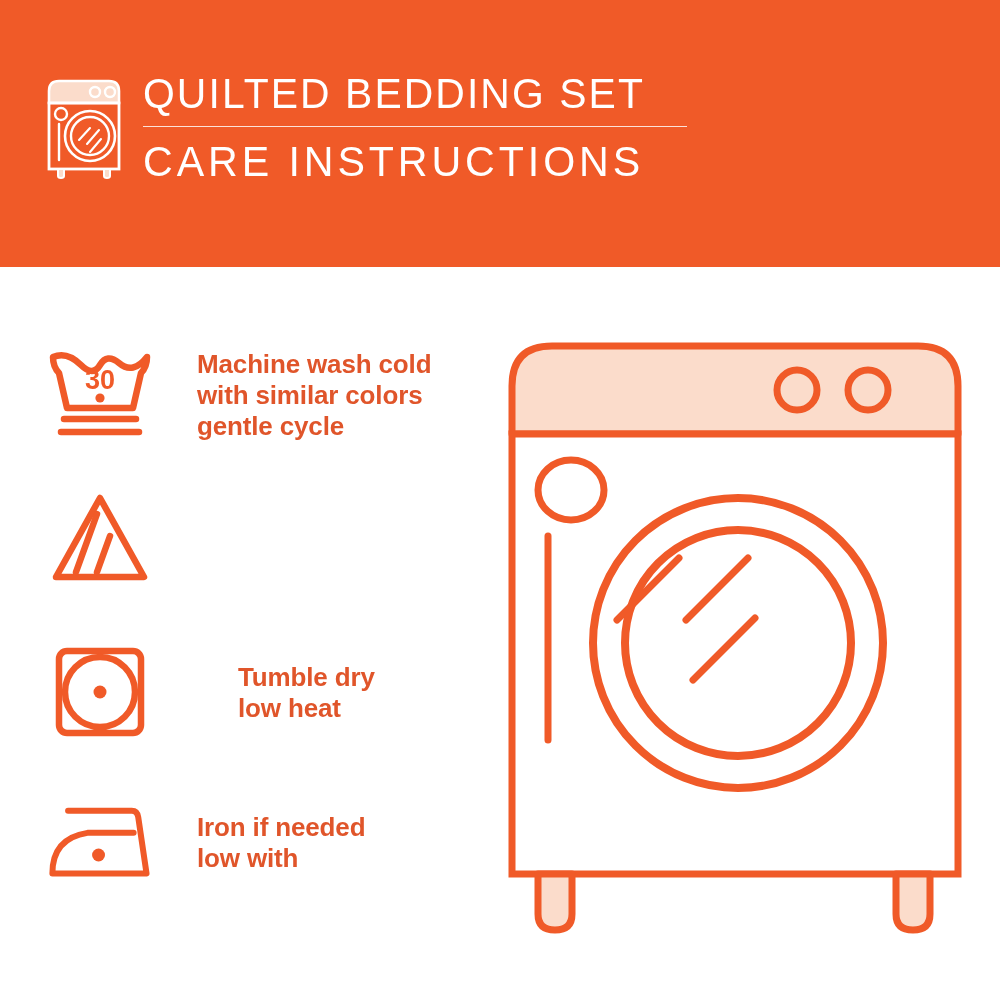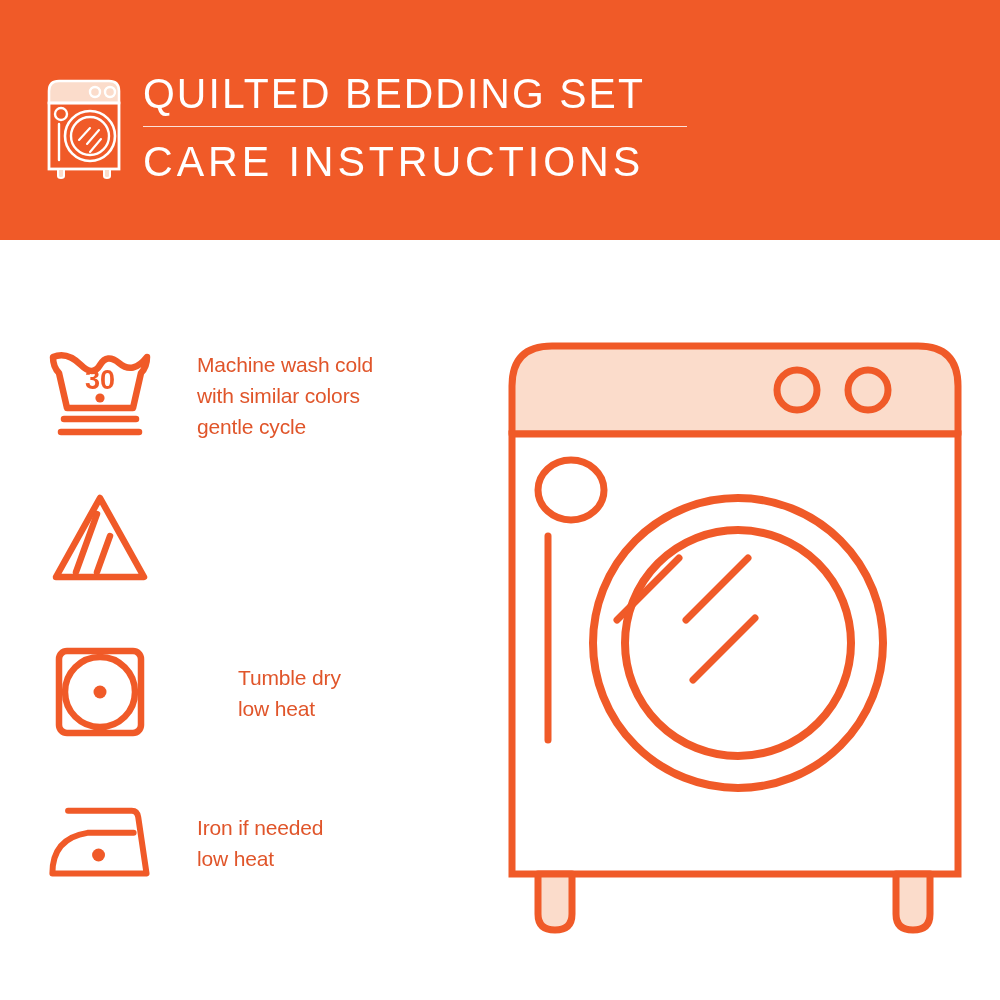--- a/index.html
+++ b/index.html
@@ -19,21 +19,21 @@
     height: 1000px;
     background: #ffffff;
   }
 
   
   #header {
     position: absolute;
     left: 0;
     top: 0;
     width: 1000px;
-    height: 240px;
+    height: 267px;
     background: #F05A28;
     box-sizing: border-box;
   }
   #header-logo {
     position: absolute;
     left: 45px;
     top: 72px;
     width: 78px;
     height: 108px;
   }
@@ -93,22 +93,22 @@
     width: 120px;
     min-width: 120px;
     height: 110px;
     margin-left: 45px;
     display: flex;
     align-items: center;
     justify-content: flex-start;
   }
   .care-label {
     color: #E0552A;
-    font-size: 21px;
-    font-weight: 400;
+    font-size: 26px;
+    font-weight: 700;
     line-height: 31px;
     letter-spacing: -0.15px;
     margin-left: 32px;
     white-space: pre-line;
   }
 
   #row-0 { top: 100px; }
   #row-1 { top: 243px; }
   #row-2 { top: 398px; gap: 41px; }
   #row-3 { top: 548px; }
@@ -210,21 +210,21 @@
     <div class="care-row" id="row-3">
       <div class="care-symbol">
         <svg viewBox="0 0 130 90" width="130" height="90" xmlns="http://www.w3.org/2000/svg">
           <g fill="none" stroke="#F05A28" stroke-width="6.5" stroke-linecap="round" stroke-linejoin="round">
             <path d="M25 10 L94 10 Q100 10 101 17 L110 78 L8 78 Q8 40 46 34 L96 34"></path>
           </g>
           <circle cx="58" cy="58" r="7" fill="#F05A28"></circle>
         </svg>
       </div>
       <div class="care-label">Iron if needed
-low heat</div>
+low with</div>
     </div>
 
   </div>
 
   <div id="machine">
     <svg viewBox="0 0 490 610" width="490" height="610" xmlns="http://www.w3.org/2000/svg">
 
       <path d="M22 56 Q22 16 62 16 L428 16 Q468 16 468 56 L468 104 L22 104 Z" fill="#FBDCCB" stroke="#F05A28" stroke-width="7" stroke-linejoin="round"></path>
 
       <circle cx="307" cy="60" r="20" fill="#FBDCCB" stroke="#F05A28" stroke-width="7"></circle>

